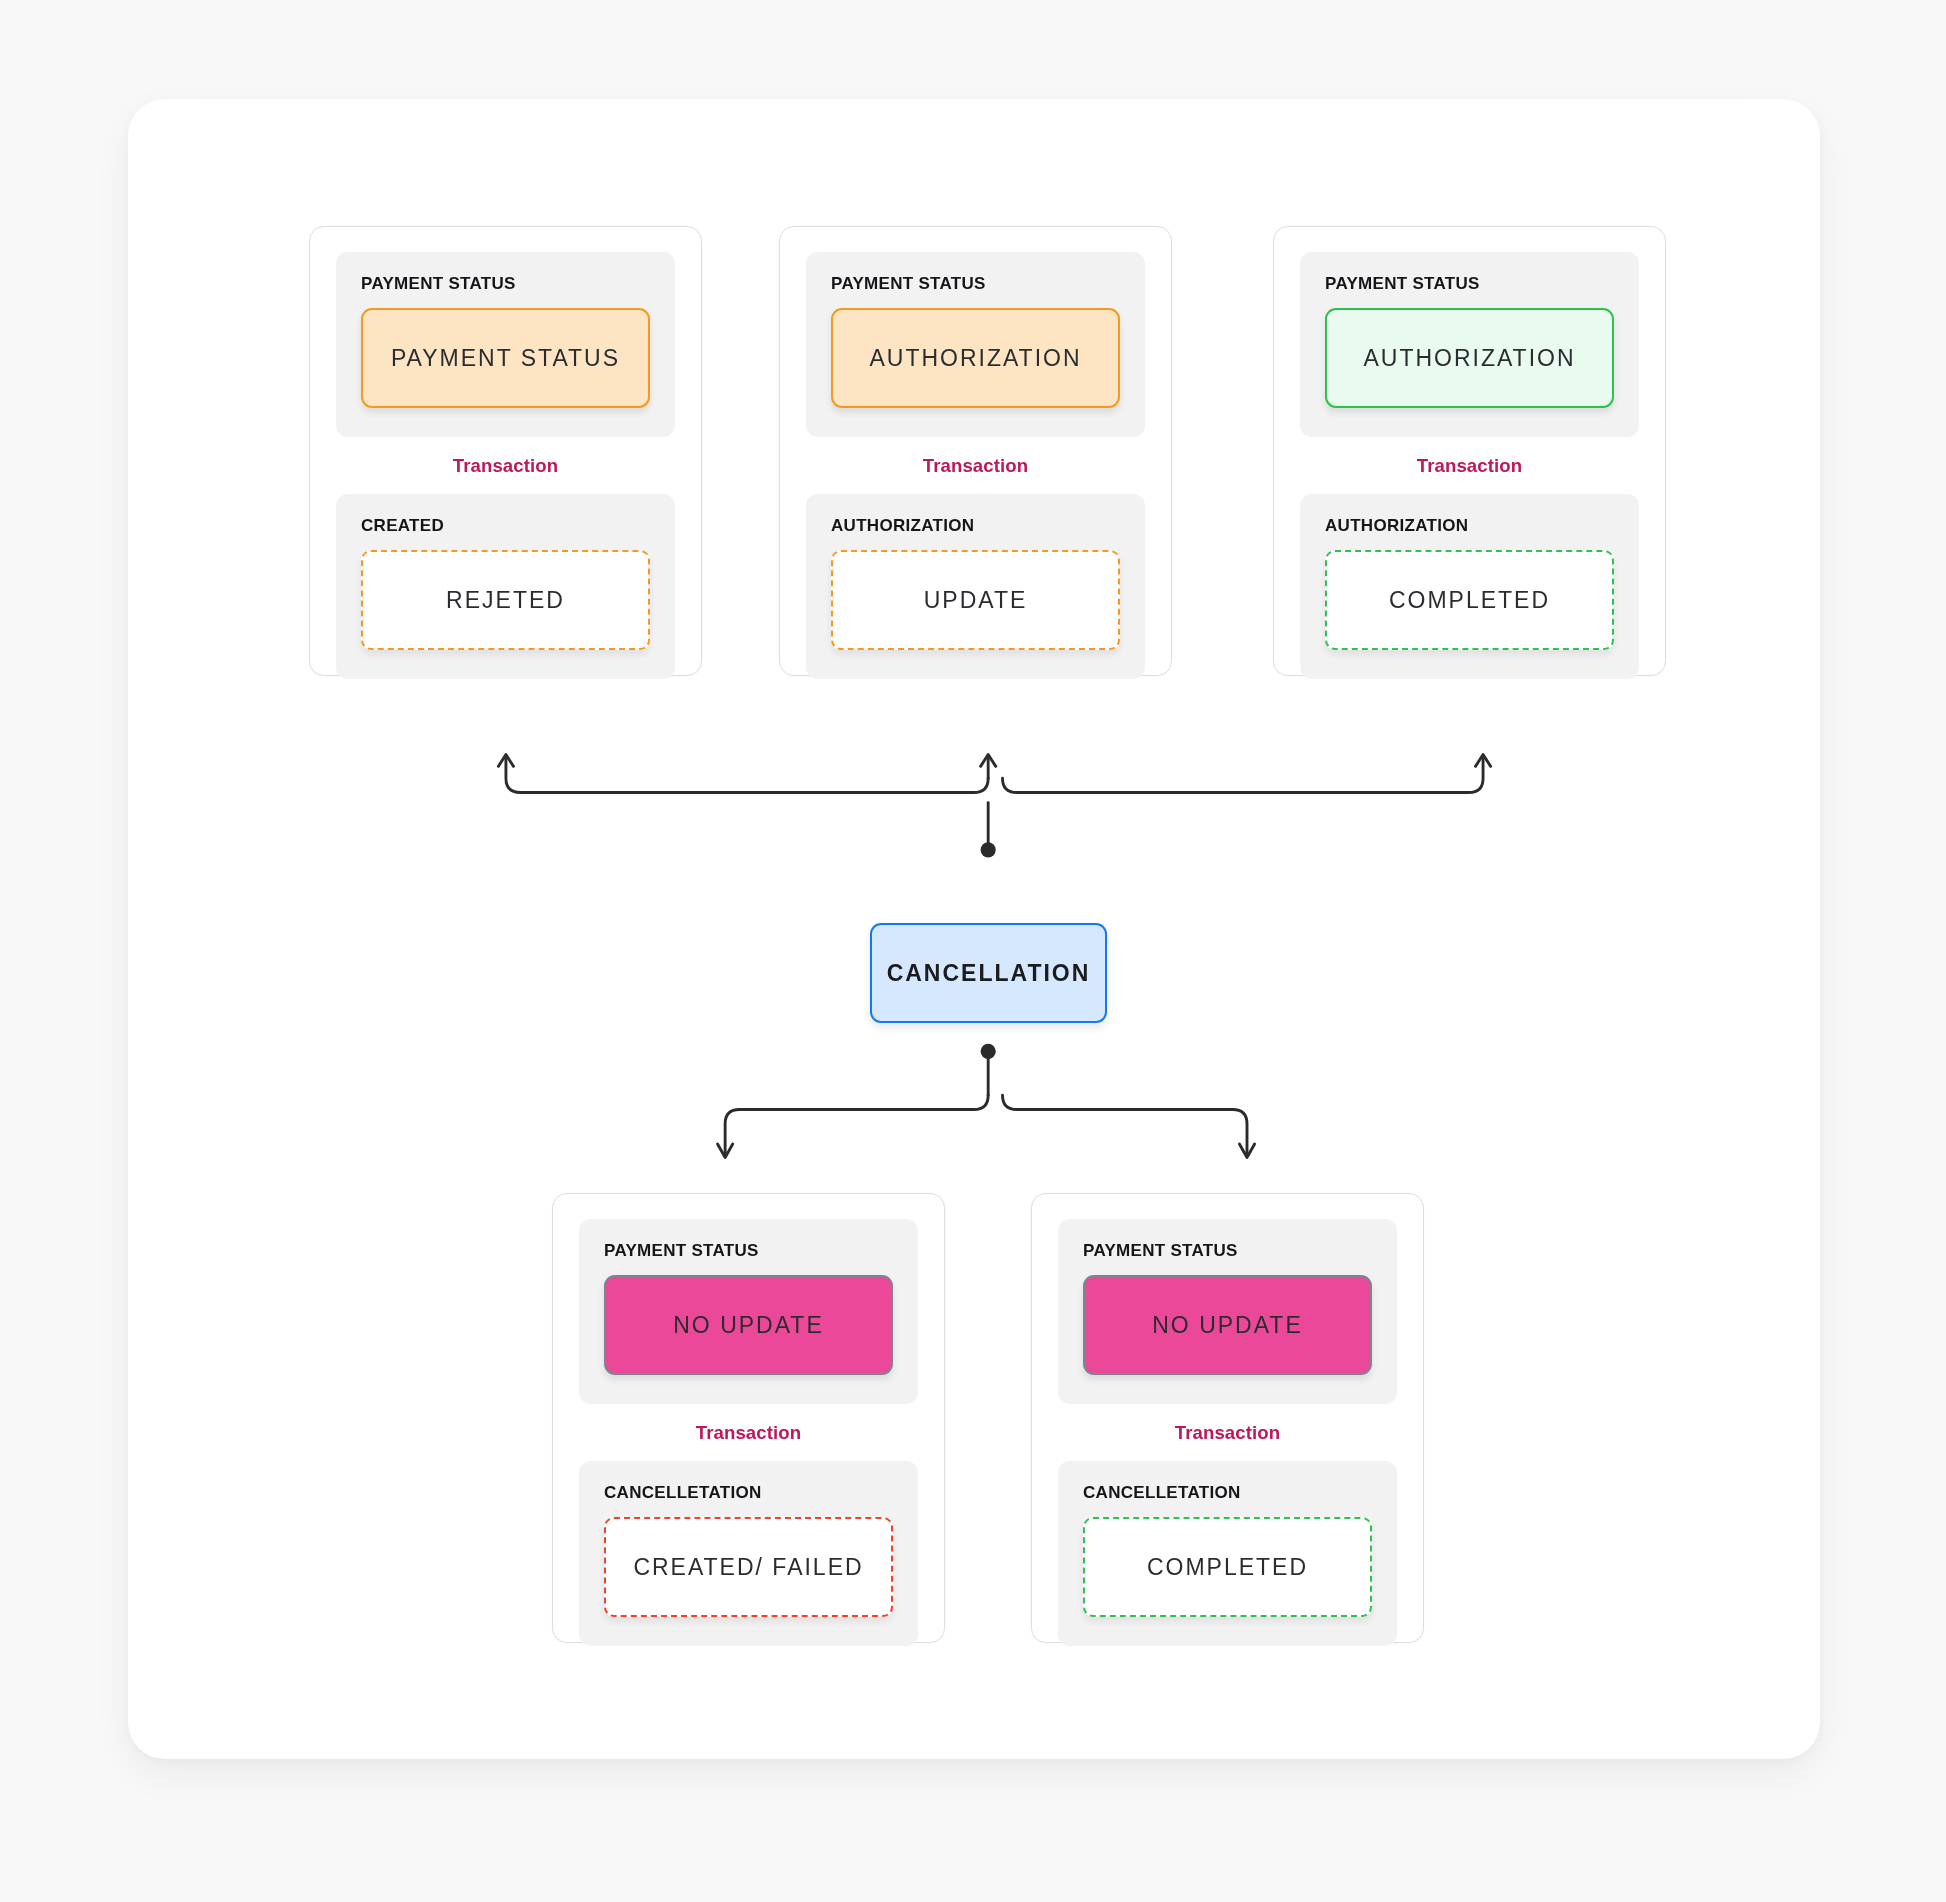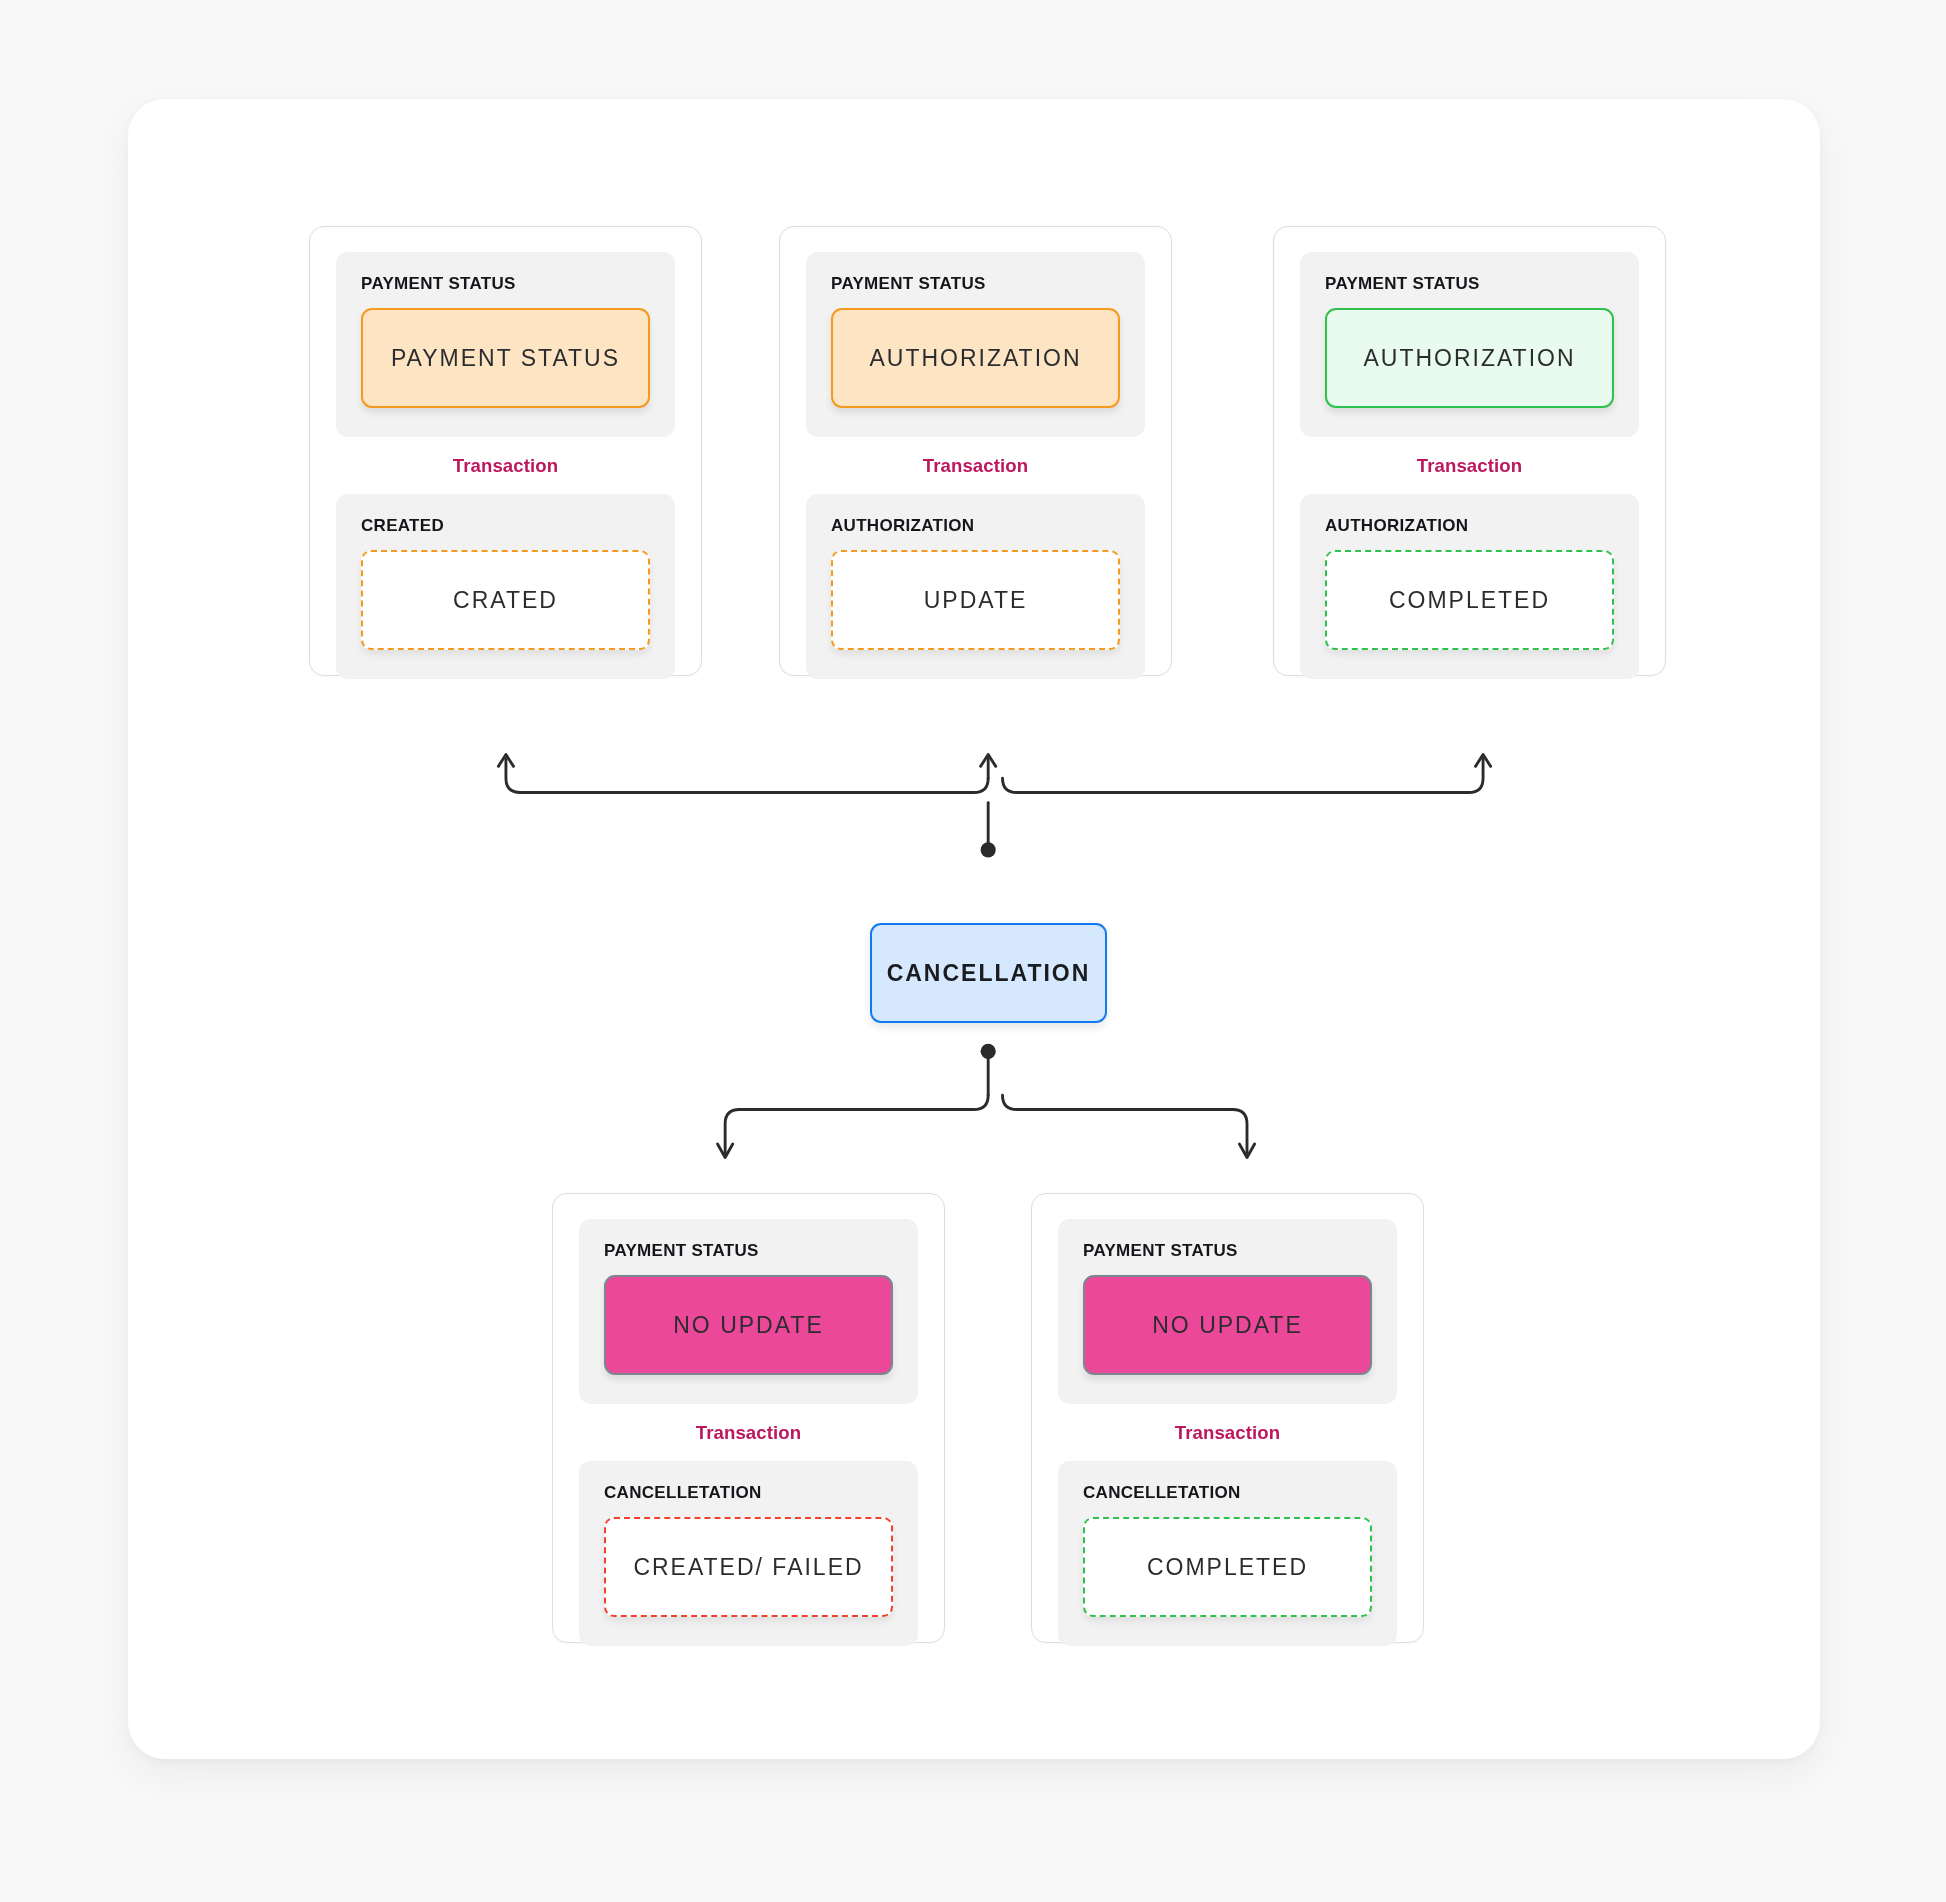--- a/index.html
+++ b/index.html
@@ -139,21 +139,21 @@
 <div id="canvas">
 
   <div class="card" style="left:309px; top:226px; width:393px; height:450px;">
     <div class="panel-box" style="margin-top:25px;">
       <div class="panel-label">PAYMENT STATUS</div>
       <div class="badge orange">PAYMENT STATUS</div>
     </div>
     <div class="transaction-label">Transaction</div>
     <div class="panel-box">
       <div class="panel-label">CREATED</div>
-      <div class="dashbox orange">CRATED</div>
+      <div class="dashbox orange">REJETED</div>
     </div>
   </div>
 
   <div class="card" style="left:779px; top:226px; width:393px; height:450px;">
     <div class="panel-box" style="margin-top:25px;">
       <div class="panel-label">PAYMENT STATUS</div>
       <div class="badge orange">AUTHORIZATION</div>
     </div>
     <div class="transaction-label">Transaction</div>
     <div class="panel-box">

